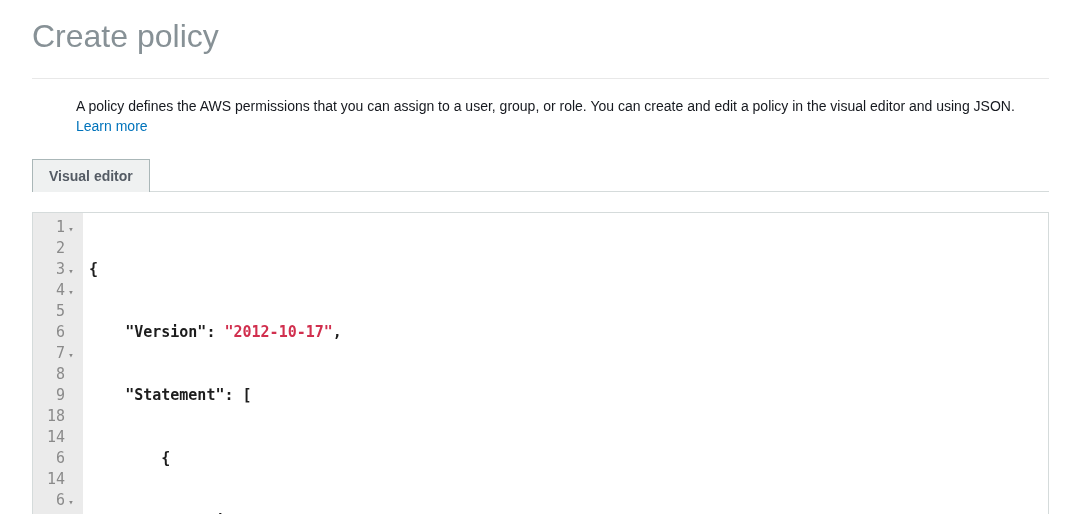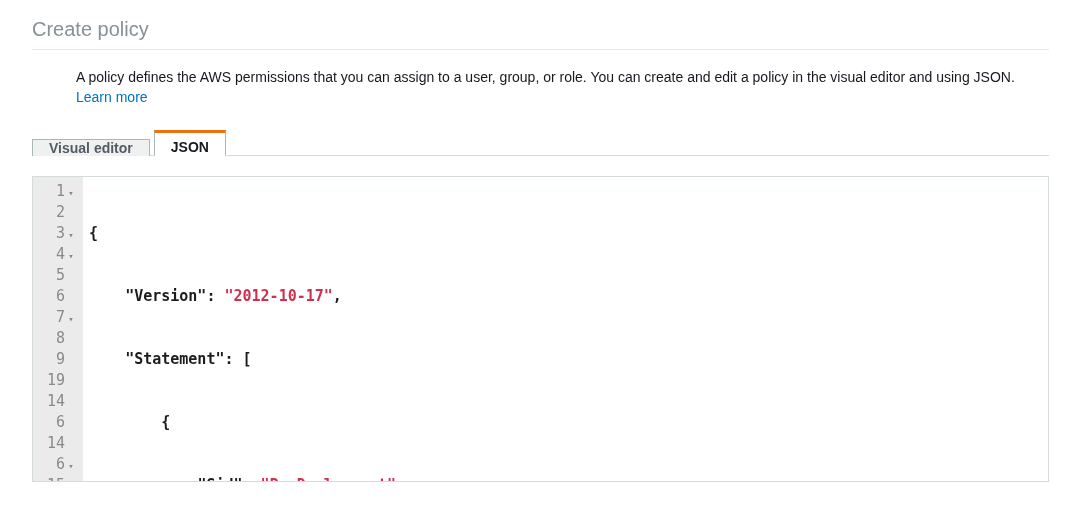--- a/index.html
+++ b/index.html
@@ -6,25 +6,25 @@
   body {
     font-family: "Amazon Ember", "Helvetica Neue", Arial, sans-serif;
     background: #fff;
     color: #16191f;
     width: 1081px;
     height: 514px;
     overflow: hidden;
     padding: 10px 32px 0 32px;
   }
   .page-title {
-    font-size: 20px;
+    font-size: 32px;
     font-weight: 400;
     color: #879196;
     margin-top: 8px;
-    margin-bottom: 8px;
+    margin-bottom: 23px;
   }
   .hr {
     border: none;
     border-top: 1px solid #e8e8e8;
     margin-bottom: 18px;
   }
   .desc {
     font-size: 14px;
     color: #16191f;
     line-height: 1.4;
@@ -36,21 +36,21 @@
     text-decoration: none;
   }
 
   .tabs {
     display: flex;
     align-items: flex-end;
     border-bottom: 1px solid #d5dbdb;
     position: relative;
   }
   .tab {
-    padding: 0 16px;
+    padding: 8px 16px;
     font-size: 14px;
     font-weight: 700;
     cursor: pointer;
     border: 1px solid #aab7b8;
     background: #eff1f1;
     color: #545b64;
     border-bottom: none;
     position: relative;
     top: 1px;
     margin-right: 4px;
@@ -118,21 +118,20 @@
 
 <h1 class="page-title">Create policy</h1>
 <hr class="hr">
 
 <p class="desc">
   <span>A policy defines the AWS permissions that you can assign to a user, group, or role. You can create and edit a policy in the visual editor and using JSON. </span><a href="#">Learn more</a>
 </p>
 
 <div class="tabs">
   <div class="tab">Visual editor</div>
-  <div class="tab active">JSON</div>
 </div>
 
 <div class="editor-wrap">
   <div class="editor">
     <div class="gutter" id="gutter">
         <div class="ln">
           <span>1</span>
           <span class="fold">▾</span>
         </div>
         <div class="ln">
@@ -161,21 +160,21 @@
         </div>
         <div class="ln">
           <span>8</span>
           <span class="fold"></span>
         </div>
         <div class="ln">
           <span>9</span>
           <span class="fold"></span>
         </div>
         <div class="ln">
-          <span>19</span>
+          <span>18</span>
           <span class="fold"></span>
         </div>
         <div class="ln">
           <span>14</span>
           <span class="fold"></span>
         </div>
         <div class="ln">
           <span>6</span>
           <span class="fold"></span>
         </div>

